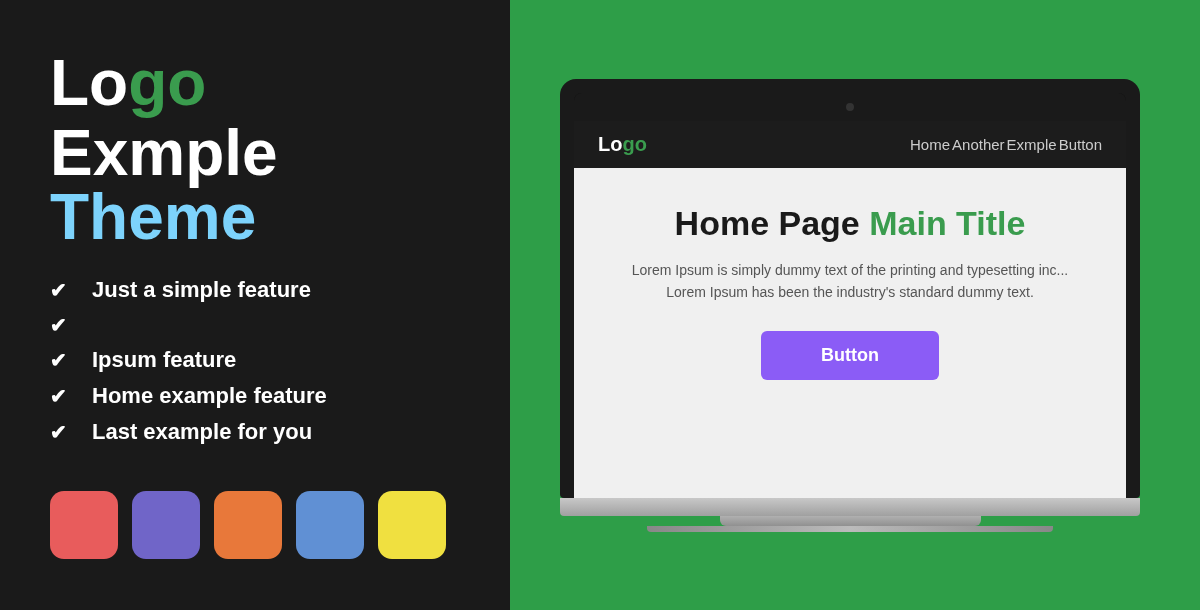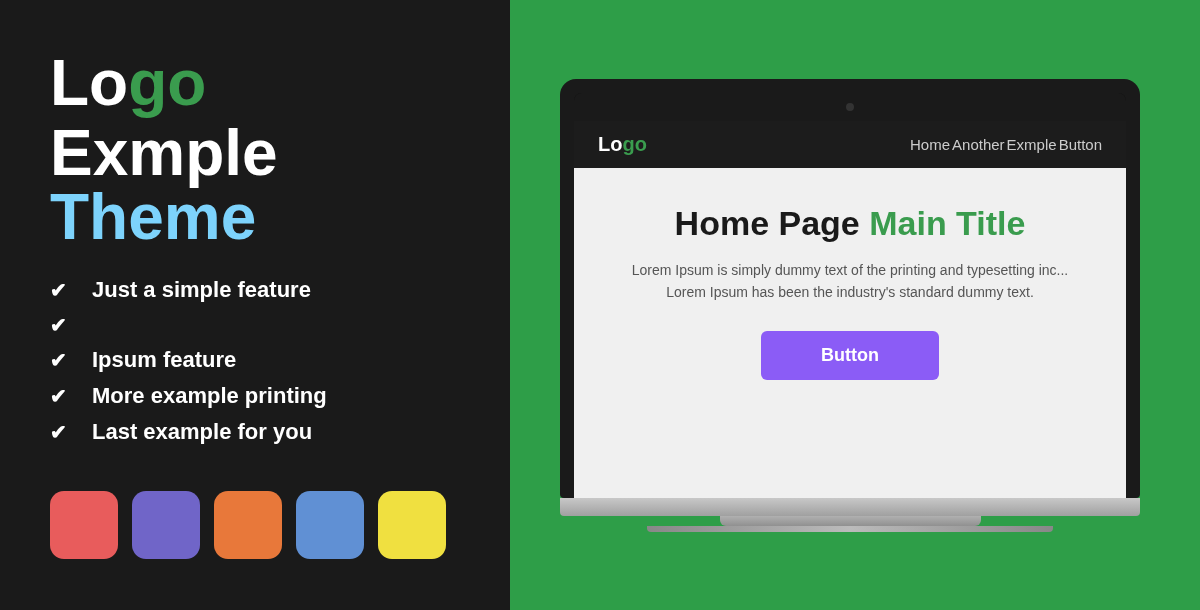--- a/index.html
+++ b/index.html
@@ -215,21 +215,21 @@
     </li>
     <li>
       <span class="check-icon">✔</span>
     </li>
     <li>
       <span class="check-icon">✔</span>
       <span>Ipsum feature</span>
     </li>
     <li>
       <span class="check-icon">✔</span>
-      <span>More example printing</span>
+      <span>Home example feature</span>
     </li>
     <li>
       <span class="check-icon">✔</span>
       <span>Last example for you</span>
     </li>
   </ul>
 
   <div class="color-swatches">
     <div class="swatch" style="background:#e85c5c;"></div>
     <div class="swatch" style="background:#7065c8;"></div>

